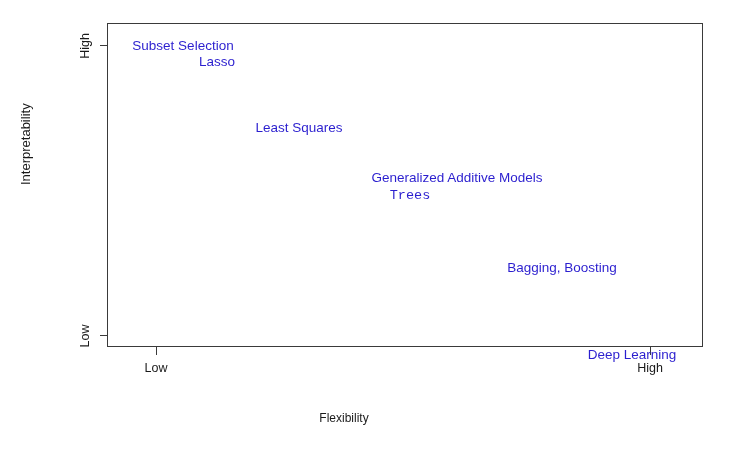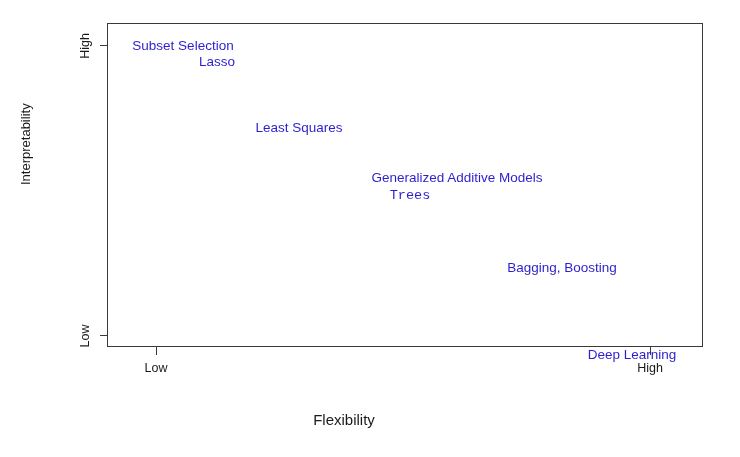--- a/index.html
+++ b/index.html
@@ -90,21 +90,21 @@
   }
 
   
   #xlabel {
     position: absolute;
     left: 0;
     top: 411px;
     width: 688px;
     text-align: center;
     color: #1a1a1a;
-    font-size: 15px;
+    font-size: 12px;
     font-family: "Liberation Sans", sans-serif;
   }
   #ylabel {
     position: absolute;
     left: 18px;
     top: 185px;
     color: #1a1a1a;
     font-size: 13px;
     font-family: "Liberation Sans", sans-serif;
     white-space: nowrap;

